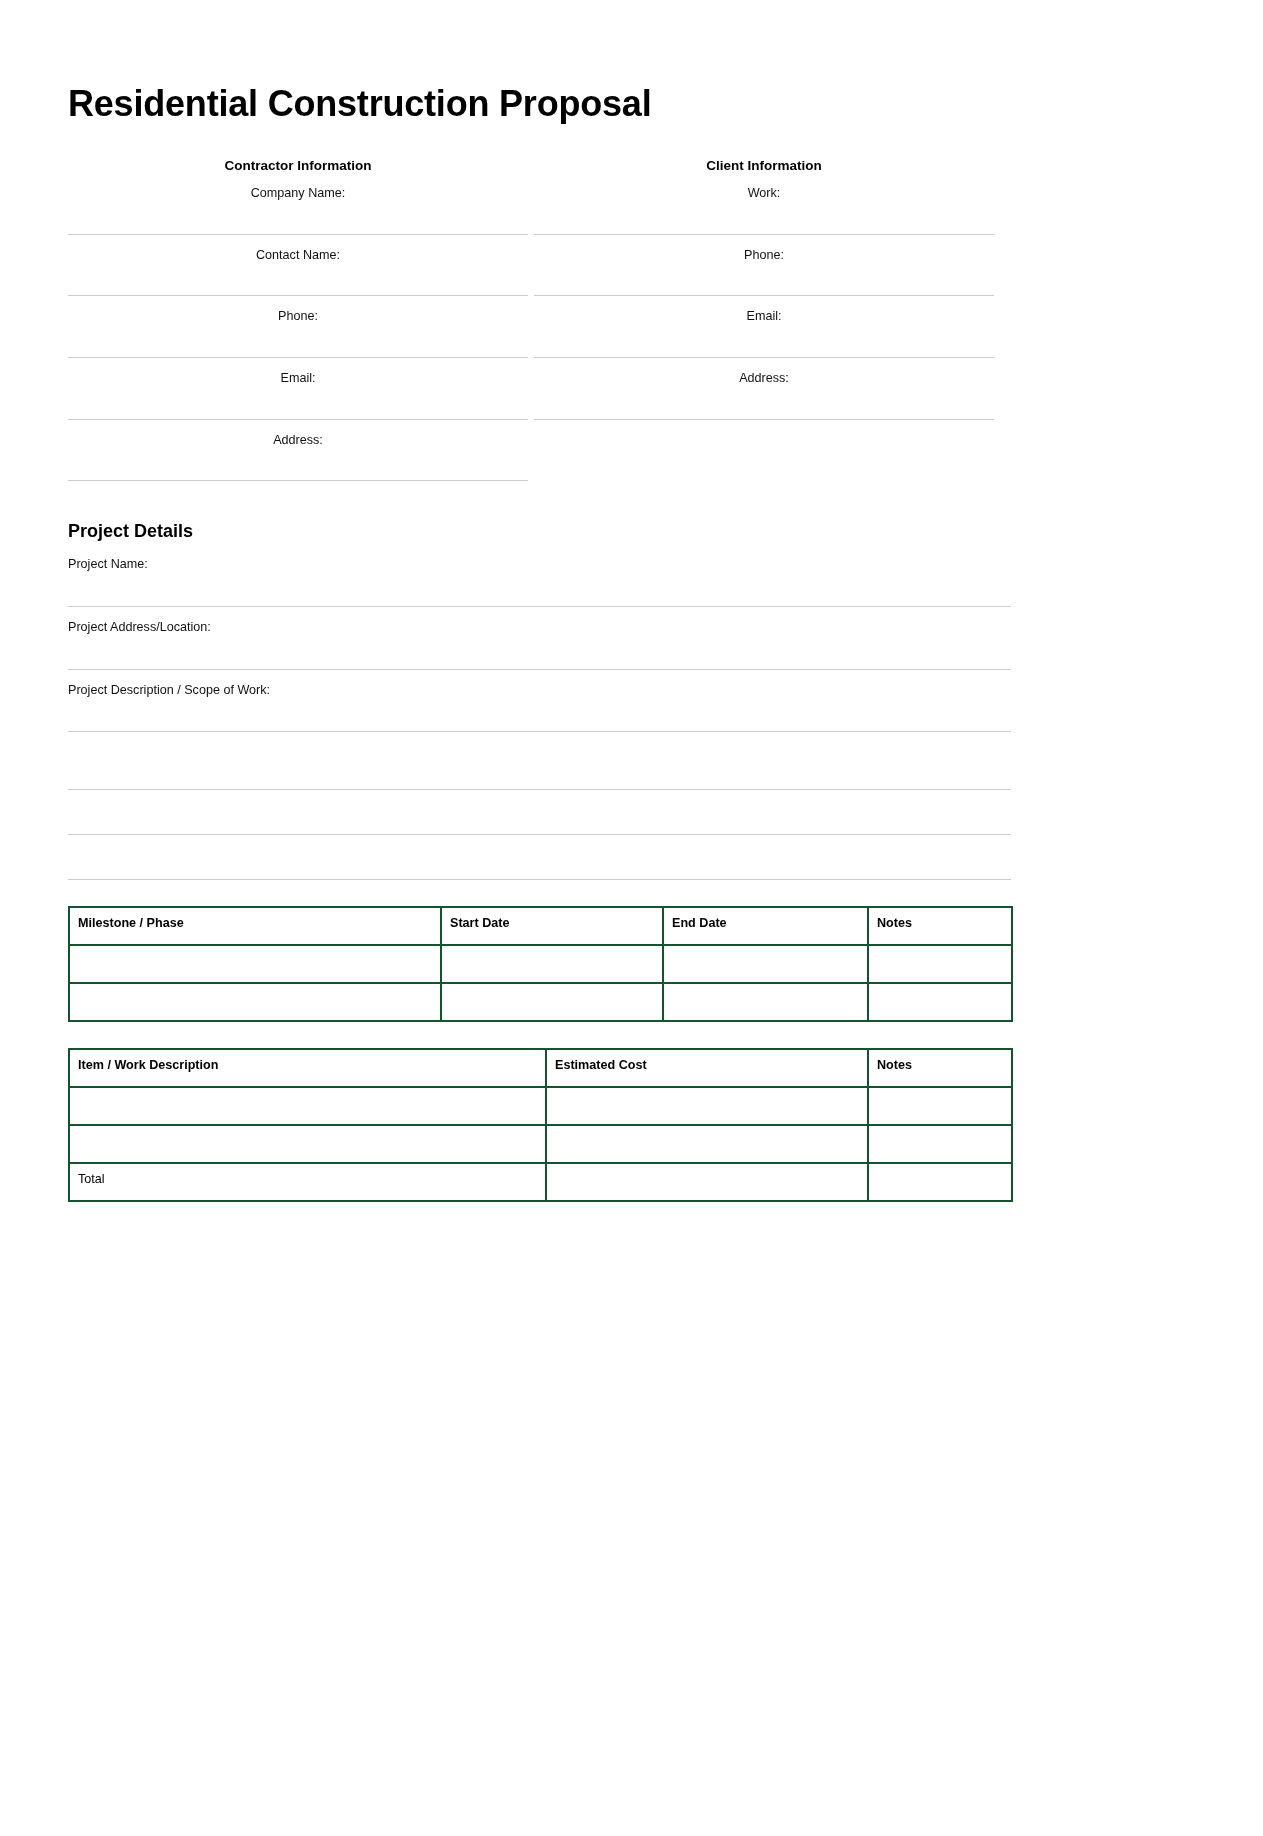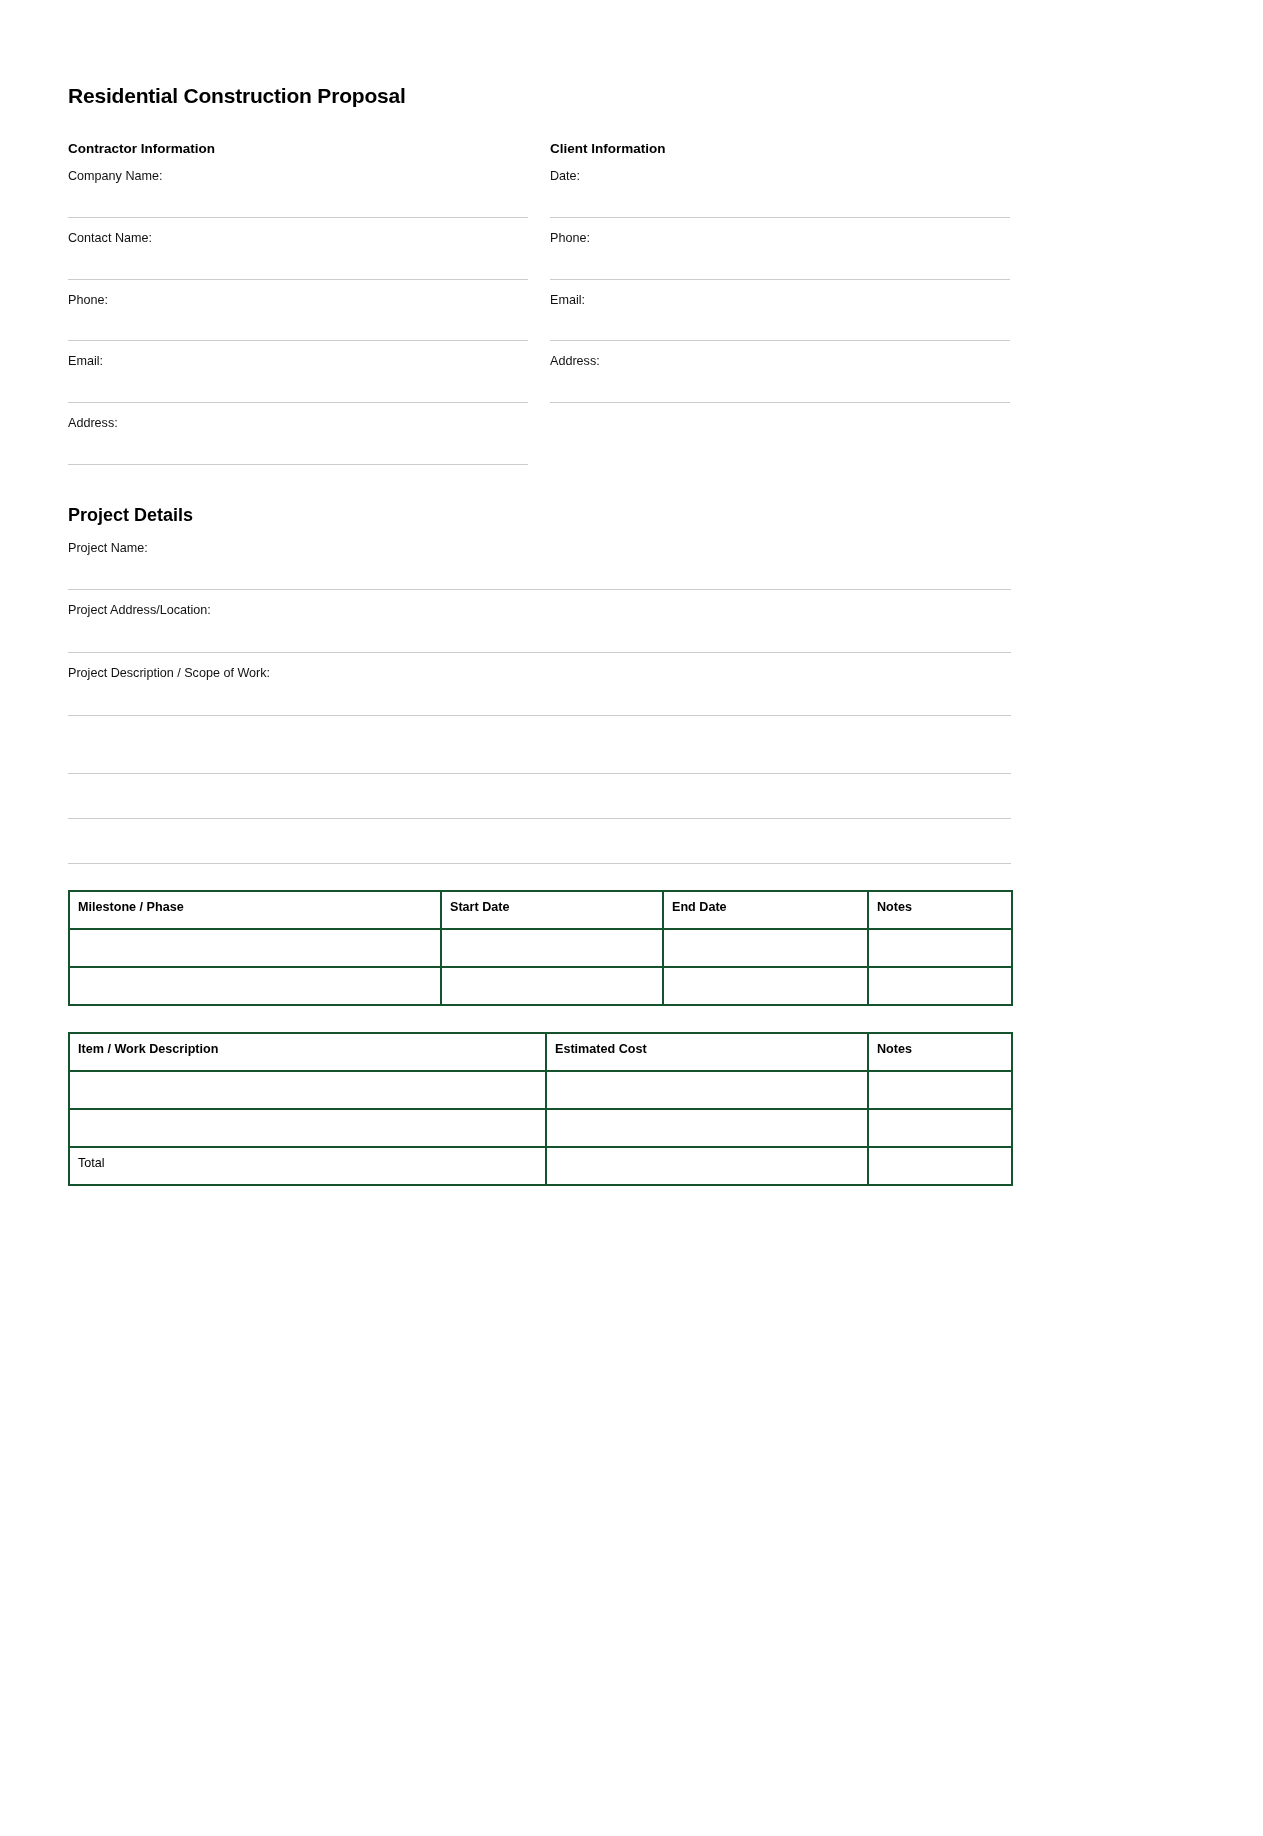--- a/index.html
+++ b/index.html
@@ -25,33 +25,34 @@
   }
   .content {
     position: absolute;
     left: 68px;
     top: 84px;
     width: 943px;
   }
 
   
   .doc-title {
-    font-size: 21px;
+    font-size: 36px;
     font-weight: bold;
     letter-spacing: -0.2px;
     line-height: 1.1;
     margin: 0 0 34px 0;
     color: #000;
   }
 
   
   .two-col {
     display: flex;
     width: 943px;
-    gap: 22px;
+    gap: 6px;
+    text-align: center;
   }
   .col {
     width: 460px;
     flex: 0 0 460px;
   }
 
   .sec-head {
     font-size: 13.5px;
     font-weight: bold;
     margin: 0 0 12px 0;
@@ -165,21 +166,21 @@
         </div>
         <div class="field last">
           <span class="field-label">Address:</span>
         </div>
       </div>
 
       <div class="col">
         <div class="sec-head">Client Information</div>
 
         <div class="field">
-          <span class="field-label">Date:</span>
+          <span class="field-label">Work:</span>
         </div>
         <div class="field">
           <span class="field-label">Phone:</span>
         </div>
         <div class="field">
           <span class="field-label">Email:</span>
         </div>
         <div class="field last">
           <span class="field-label">Address:</span>
         </div>

